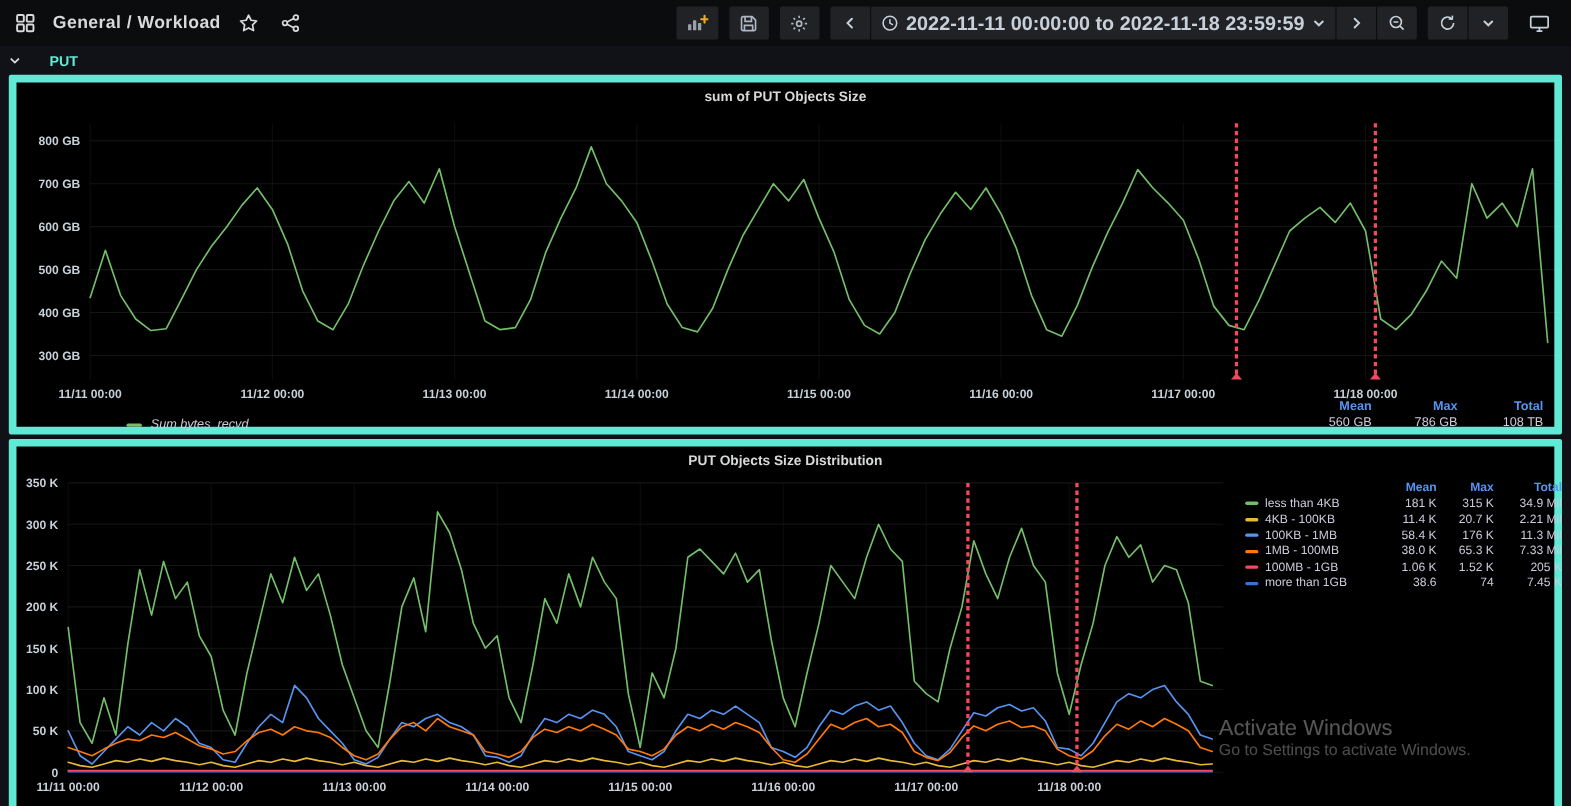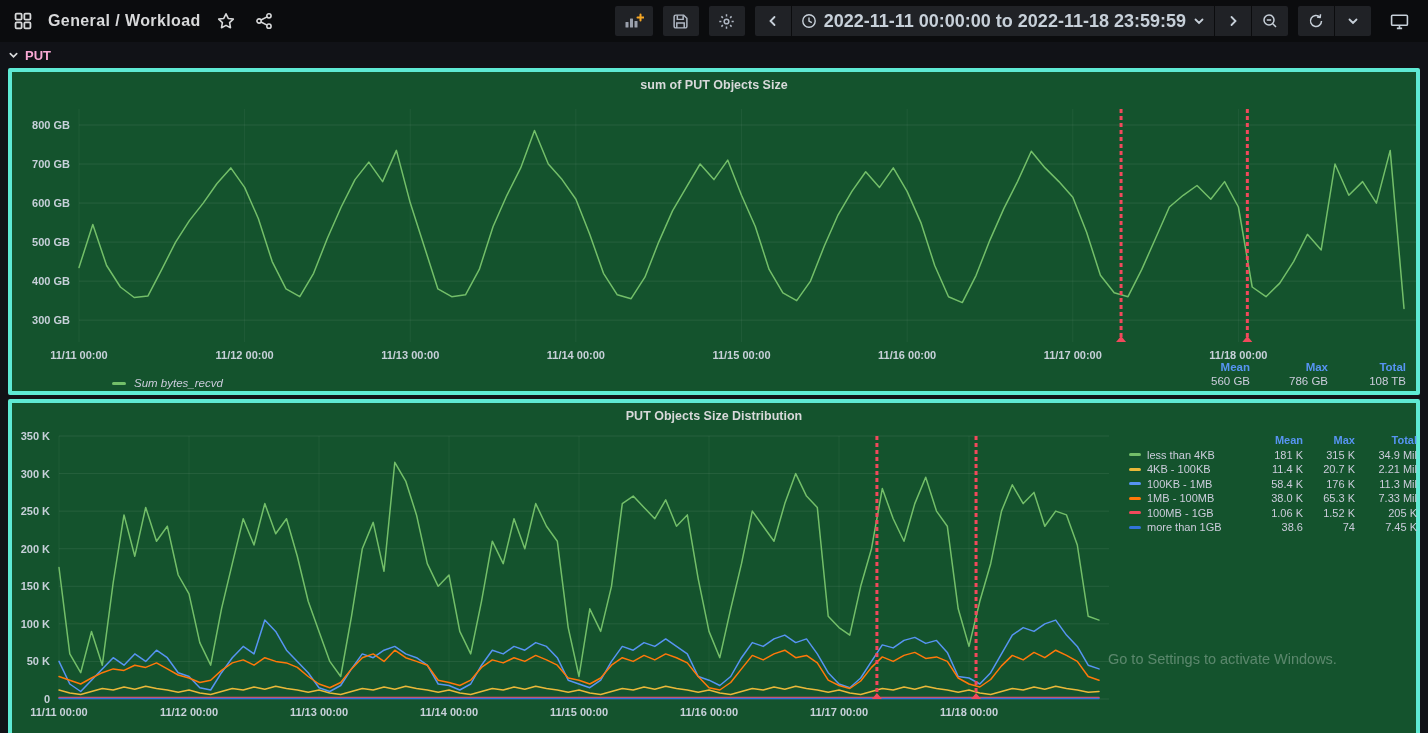--- a/index.html
+++ b/index.html
@@ -20,24 +20,24 @@
   .btn-group { display:flex; gap:1px; }
   .btn-group .btn { border-radius:0; }
   .btn-group .btn:first-child { border-radius:2px 0 0 2px; }
   .btn-group .btn:last-child { border-radius:0 2px 2px 0; }
   .time-btn { gap:7px; font-size:18px; font-weight:700; color:#c7d0d9; white-space:nowrap; }
   svg.ic { display:block; }
 
   
   .row-head { position:absolute; left:8px; top:44px; height:22px; display:flex;
               align-items:center; gap:6px; cursor:pointer; }
-  .row-title { font-size:13px; font-weight:700; color:#f9a8d4; }
-
-  
-  .panel { position:absolute; background:#14532d; border:4px solid #5eead4; border-radius:2px; }
+  .row-title { font-size:13px; font-weight:700; color:#5eead4;margin-left:20px; }
+
+  
+  .panel { position:absolute; background:#000000; border:7px solid #5eead4; border-radius:2px; }
   #panel1 { left:8px; top:68px; width:1412px; height:327px; }
   #panel2 { left:8px; top:399px; width:1412px; height:364px; }
   .panel-title { position:absolute; left:0; top:6px; width:100%; text-align:center;
                  font-size:12.5px; font-weight:700; color:#d8d9da; cursor:pointer; }
   .chart-svg { position:absolute; left:0; top:0; }
   .tick { font-family:"Liberation Sans",sans-serif; font-size:11px; font-weight:600; fill:#c7d0d9; }
   .grid { stroke:rgba(255,255,255,0.08); stroke-width:1; }
   .gridv { stroke:rgba(255,255,255,0.05); stroke-width:1; }
   .annot { stroke:#f2495c; stroke-width:3; stroke-dasharray:4 3; }
 
@@ -340,16 +340,17 @@
         <div class="lt-row">
           <span class="lt-label"><span class="lt-dash" style="background:#3274D9"></span>more than 1GB</span>
           <span class="lt-cell">38.6</span>
           <span class="lt-cell">74</span>
           <span class="lt-cell total">7.45 K</span>
         </div>
       </div>
   </div>
 
   <div class="watermark">
+    <div class="wm1">Activate Windows</div>
     <div class="wm2">Go to Settings to activate Windows.</div>
   </div>
 
 </div>
 
 </body></html>

